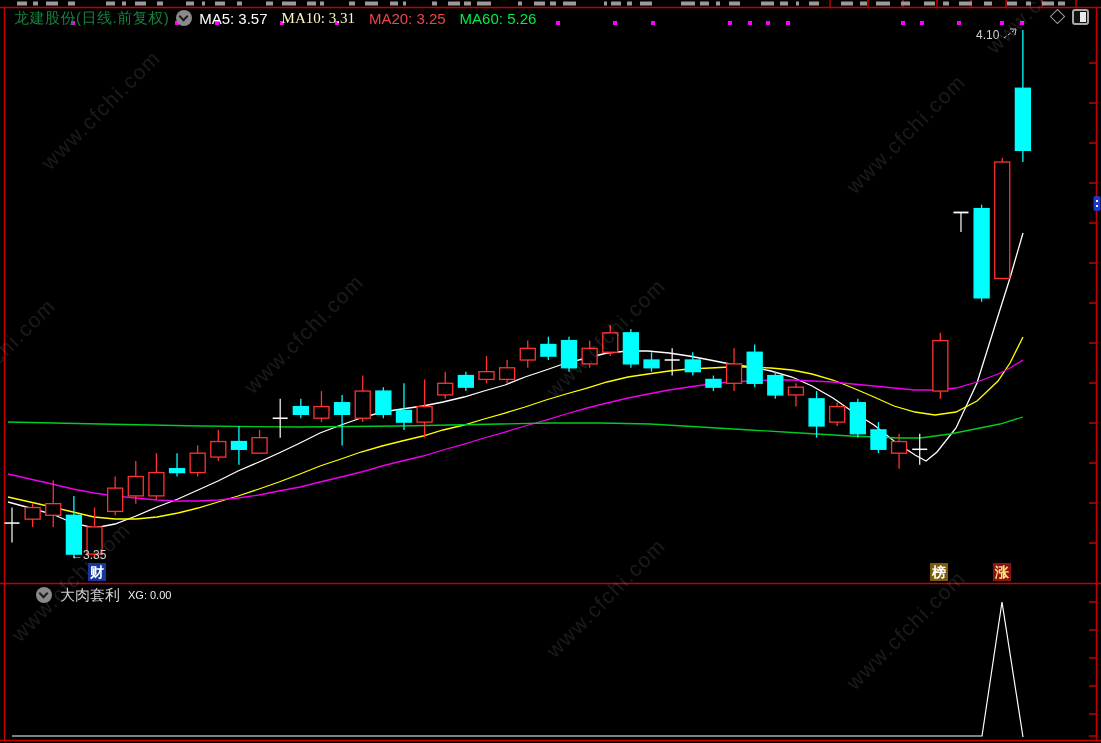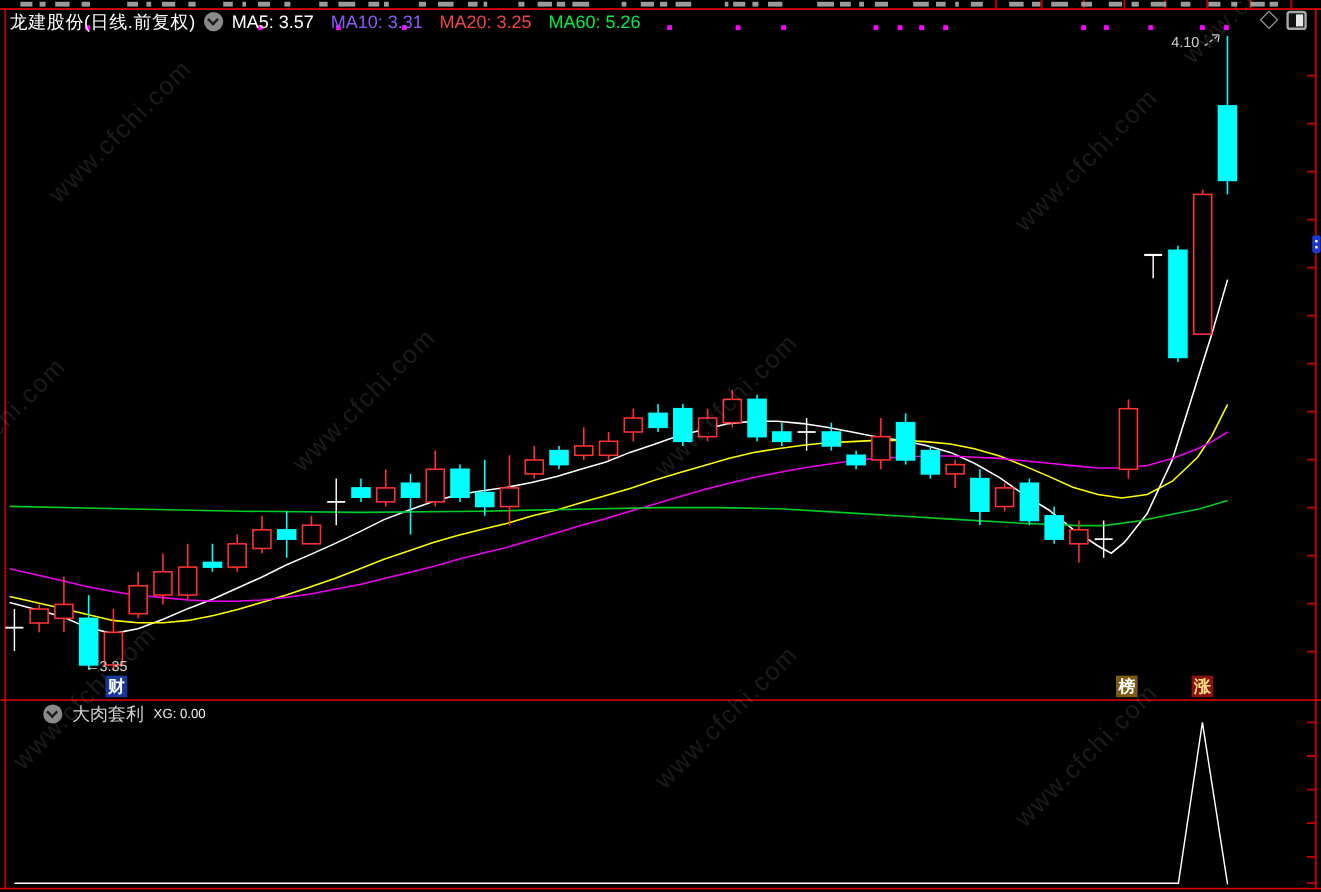--- a/index.html
+++ b/index.html
@@ -1,20 +1,20 @@
 <!DOCTYPE html>
 <html><head>
 <meta charset="utf-8">
 <style>
   html,body{margin:0;padding:0;background:#000;}
   #app{position:relative;width:1101px;height:743px;background:#000;overflow:hidden;
        font-family:"Liberation Sans",sans-serif;}
   #chart-svg{position:absolute;left:0;top:0;}
   .hdr{position:absolute;top:9px;left:8px;height:18px;display:flex;align-items:center;gap:7px;z-index:5;}
-  .hdr .title{color:#ffffff;font-size:15px;letter-spacing:0.5px;}
+  .hdr .title{color:#15803d;font-size:15px;letter-spacing:0.5px;margin-left:6px;}
   .circle-icon{position:relative;width:16px;height:16px;border-radius:50%;background:#8a8a8a;flex:0 0 auto;}
   .circle-icon:after{content:'';position:absolute;left:4px;top:3px;width:5px;height:5px;
        border:solid #1d1d1d;border-width:0 2px 2px 0;transform:rotate(45deg);}
   .ma-item{font-size:15px;white-space:nowrap;}
   .corner{position:absolute;top:9px;display:flex;gap:9px;z-index:5;}
   .diamond-icon{width:9px;height:9px;border:1px solid #9a9a9a;transform:rotate(45deg);margin-top:2px;}
   .panel-icon{position:relative;width:13px;height:12px;border:2px solid #a8a8a8;border-radius:3px;background:#111;}
   .panel-icon:after{content:'';position:absolute;right:1px;top:1px;bottom:1px;width:6px;background:#e8e8e8;}
   .plabel{position:absolute;color:#cfcfcf;font-size:12px;z-index:4;white-space:nowrap;}
   .badge{position:absolute;width:18px;height:18px;line-height:18px;text-align:center;
@@ -244,21 +244,21 @@
       <polyline points="12,736 982,736 1002,602 1023,737" fill="none" stroke="#ffffff" stroke-width="1.2"></polyline>
     </svg>
 
   <div class="topstrip"></div>
 
   <div class="hdr">
     <span class="title">龙建股份(日线.前复权)</span>
     <span class="circle-icon"></span>
     <span id="ma-labels" style="display:flex;gap:14px;">
         <span class="ma-item" style="color: rgb(255, 255, 255);">MA5: 3.57</span>
-        <span class="ma-item" style="color: #8b5cf6;">MA10: 3.31</span>
+        <span class="ma-item" style="color: #fef9c3; font-family: Liberation Serif, serif;">MA10: 3.31</span>
         <span class="ma-item" style="color: #ef4444;">MA20: 3.25</span>
         <span class="ma-item" style="color: rgb(0, 238, 68);">MA60: 5.26</span>
       </span>
   </div>
 
   <div class="corner" style="right:12px;">
     <span class="diamond-icon"></span>
     <span class="panel-icon"></span>
   </div>
 

